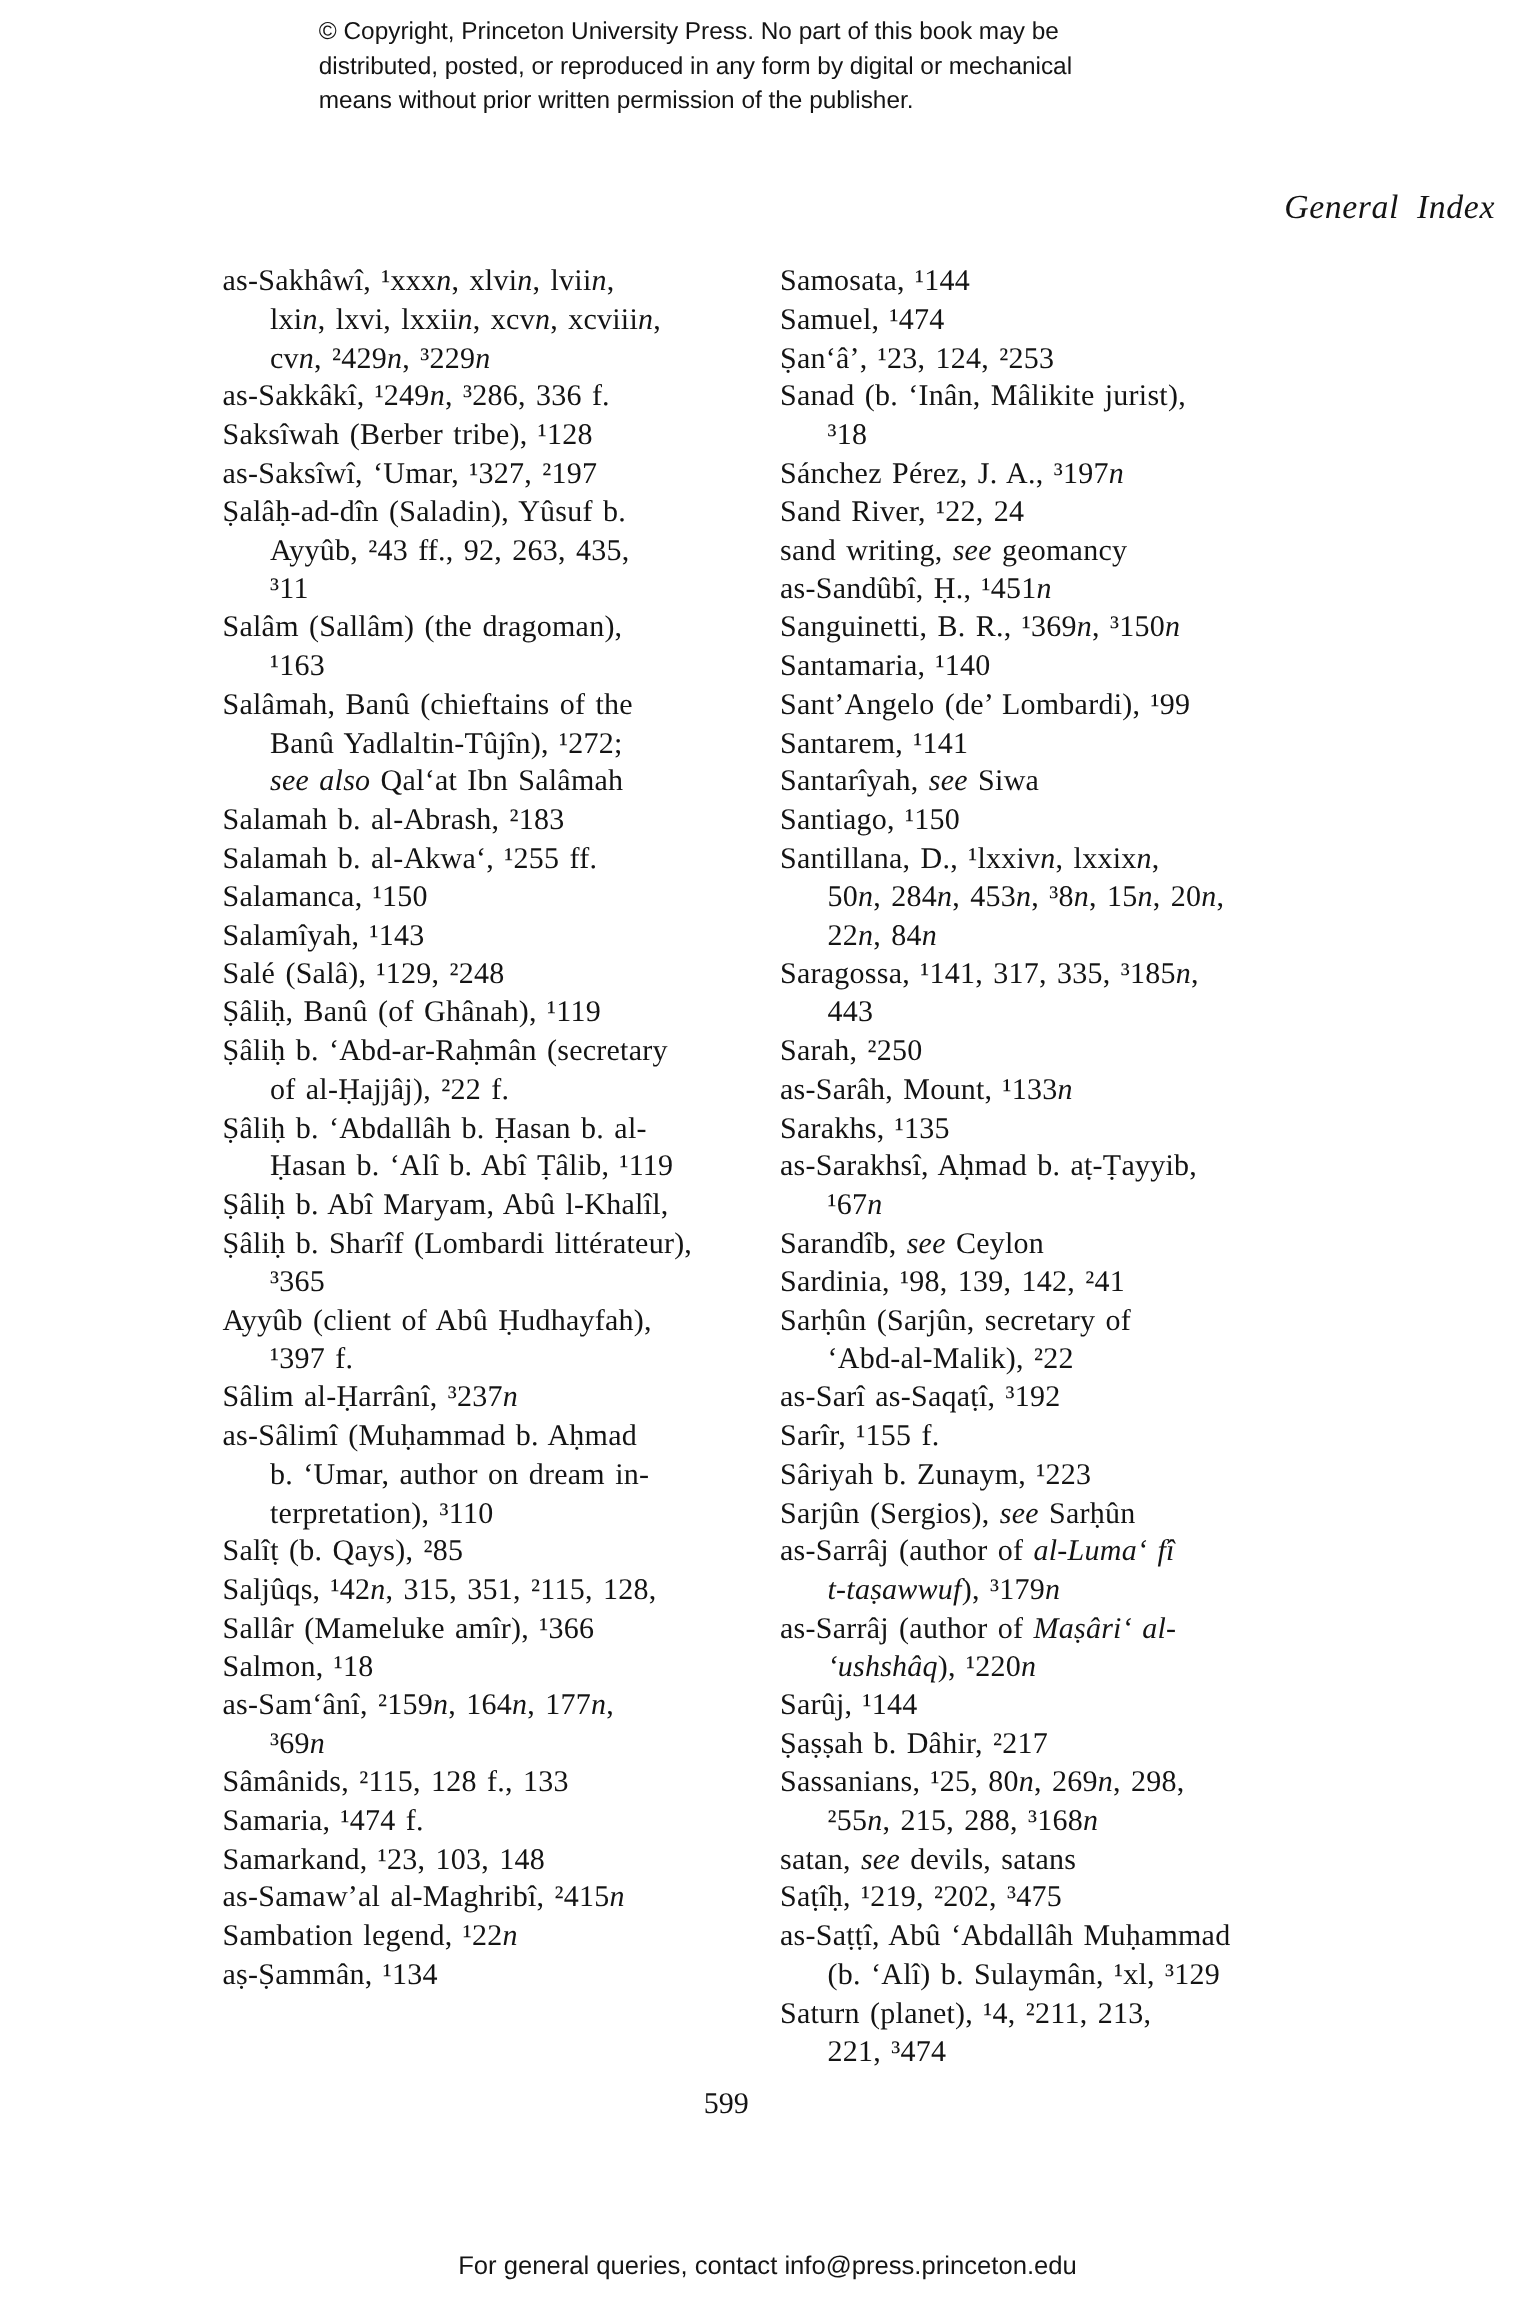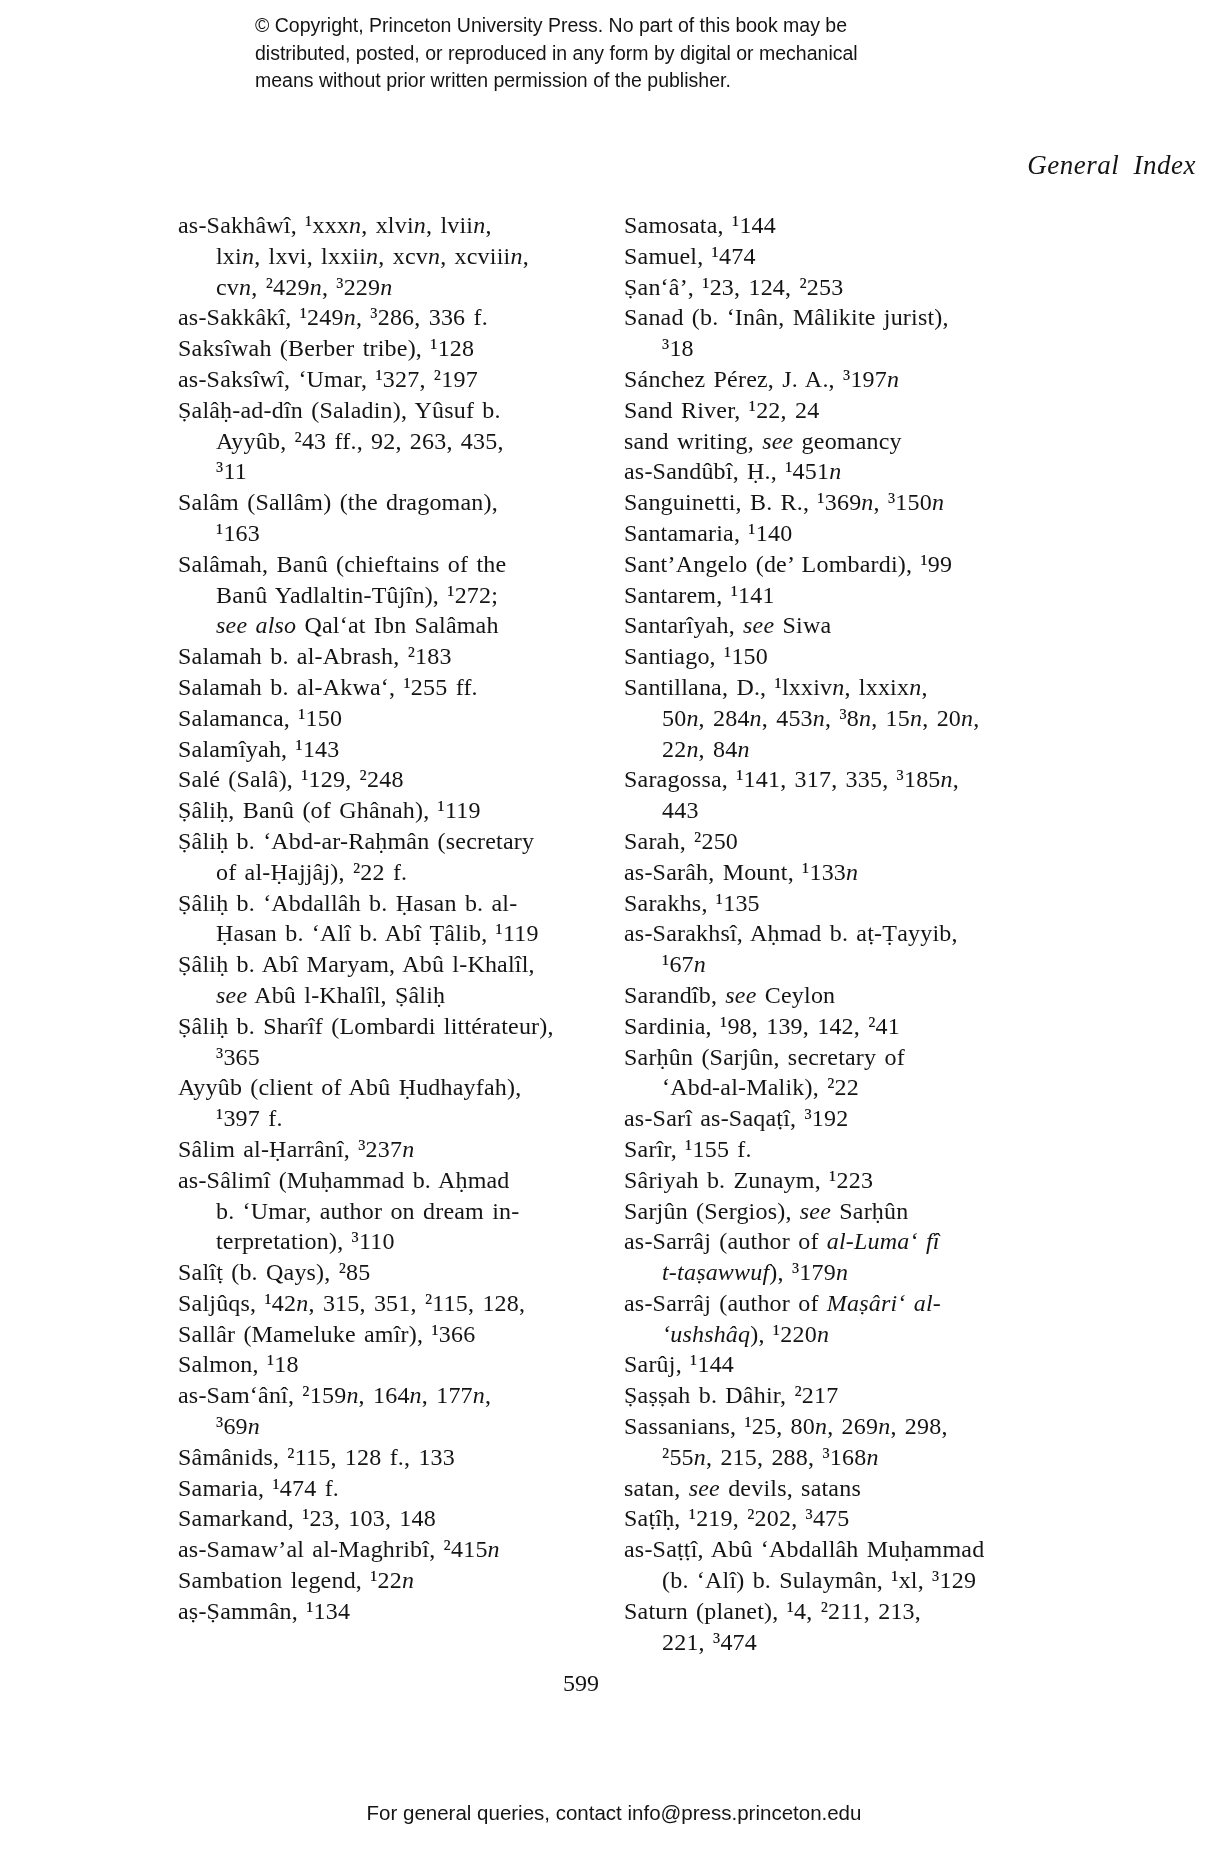--- a/index.html
+++ b/index.html
@@ -95,21 +95,20 @@
       <div class="line">Salamah b. al-Akwa‘, ¹255 ff.</div>
       <div class="line">Salamanca, ¹150</div>
       <div class="line">Salamîyah, ¹143</div>
       <div class="line">Salé (Salâ), ¹129, ²248</div>
       <div class="line">Ṣâliḥ, Banû (of Ghânah), ¹119</div>
       <div class="line">Ṣâliḥ b. ‘Abd-ar-Raḥmân (secretary</div>
       <div class="line indent">of al-Ḥajjâj), ²22 f.</div>
       <div class="line">Ṣâliḥ b. ‘Abdallâh b. Ḥasan b. al-</div>
       <div class="line indent">Ḥasan b. ‘Alî b. Abî Ṭâlib, ¹119</div>
       <div class="line">Ṣâliḥ b. Abî Maryam, Abû l-Khalîl,</div>
-      <div class="line indent"><i>see</i> Abû l-Khalîl, Ṣâliḥ</div>
       <div class="line">Ṣâliḥ b. Sharîf (Lombardi littérateur),</div>
       <div class="line indent">³365</div>
       <div class="line">Ayyûb (client of Abû Ḥudhayfah),</div>
       <div class="line indent">¹397 f.</div>
       <div class="line">Sâlim al-Ḥarrânî, ³237<i>n</i></div>
       <div class="line">as-Sâlimî (Muḥammad b. Aḥmad</div>
       <div class="line indent">b. ‘Umar, author on dream in-</div>
       <div class="line indent">terpretation), ³110</div>
       <div class="line">Salîṭ (b. Qays), ²85</div>
       <div class="line">Saljûqs, ¹42<i>n</i>, 315, 351, ²115, 128,</div>

